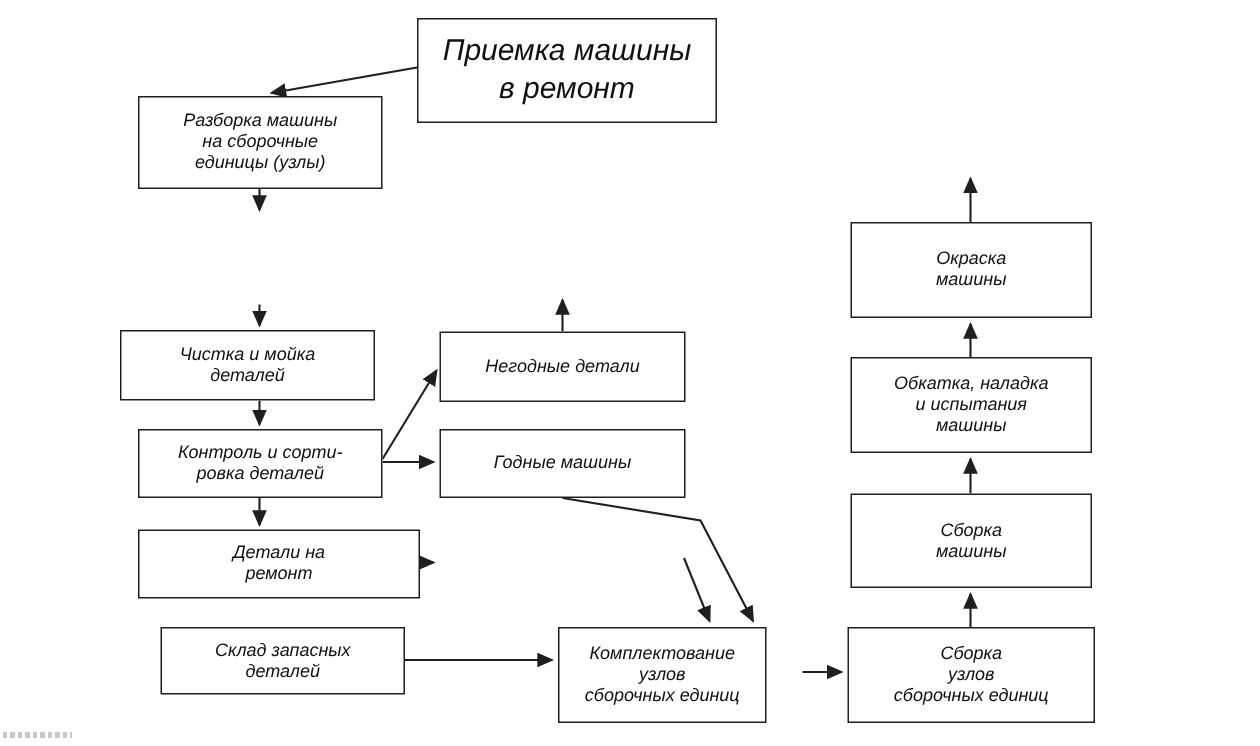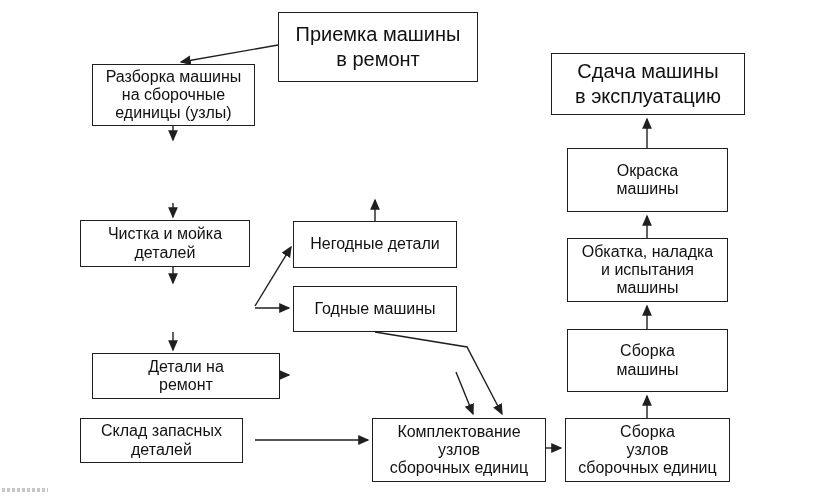--- a/index.html
+++ b/index.html
@@ -3,20 +3,21 @@
 <meta charset="utf-8">
 <style>
   html, body { margin: 0; padding: 0; background: #ffffff; }
   .canvas {
     position: relative;
     width: 840px;
     height: 497px;
     background: #ffffff;
     overflow: hidden;
     font-family: "Liberation Sans", sans-serif;
+    font-style: italic;
   }
   svg.edges {
     position: absolute;
     left: 0; top: 0;
     width: 840px; height: 497px;
     z-index: 1;
   }
   .edge {
     fill: none;
     stroke: #1f1f1f;
@@ -25,21 +26,21 @@
   .node {
     position: absolute;
     box-sizing: border-box;
     border: 1.5px solid #1f1f1f;
     background: #ffffff;
     display: flex;
     align-items: center;
     justify-content: center;
     text-align: center;
     white-space: pre-line;
-    font-size: 16px;
+    font-size: 12px;
     line-height: 1.14;
     color: #111111;
     padding: 2px 3px;
     z-index: 2;
   }
   .node.big {
     font-size: 20px;
     line-height: 1.25;
   }
   .watermark {
@@ -86,39 +87,39 @@
 в ремонт</div>
 
   <div class="node" style="left:92px;top:64px;width:163px;height:62px">Разборка машины
 на сборочные
 единицы (узлы)</div>
 
 
   <div class="node" style="left:80px;top:220px;width:170px;height:47px">Чистка и мойка
 деталей</div>
 
+  <div class="node" style="left:92px;top:286px;width:163px;height:46px">Контроль и сорти-
+ровка деталей</div>
 
   <div class="node" style="left:92px;top:353px;width:188px;height:46px">Детали на
 ремонт</div>
 
-  <div class="node" style="left:80px;top:418px;width:163px;height:45px">Склад запасных
+  <div class="node" style="left:107px;top:418px;width:163px;height:45px">Склад запасных
 деталей</div>
 
 
   <div class="node" style="left:293px;top:221px;width:164px;height:47px">Негодные детали</div>
 
   <div class="node" style="left:293px;top:286px;width:164px;height:46px">Годные машины</div>
 
 
-  <div class="node" style="left:372px;top:418px;width:174px;height:64px">Комплектование
+  <div class="node" style="left:372px;top:418px;width:139px;height:64px">Комплектование
 узлов
 сборочных единиц</div>
 
-  <div class="node big" style="left:551px;top:53px;width:194px;height:62px">Сдача машины
-в эксплуатацию</div>
 
   <div class="node" style="left:567px;top:148px;width:161px;height:64px">Окраска
 машины</div>
 
   <div class="node" style="left:567px;top:238px;width:161px;height:64px">Обкатка, наладка
 и испытания
 машины</div>
 
   <div class="node" style="left:567px;top:329px;width:161px;height:63px">Сборка
 машины</div>

